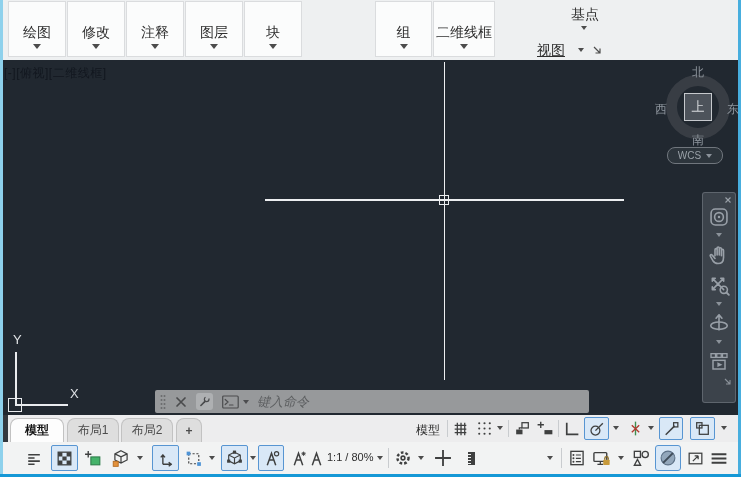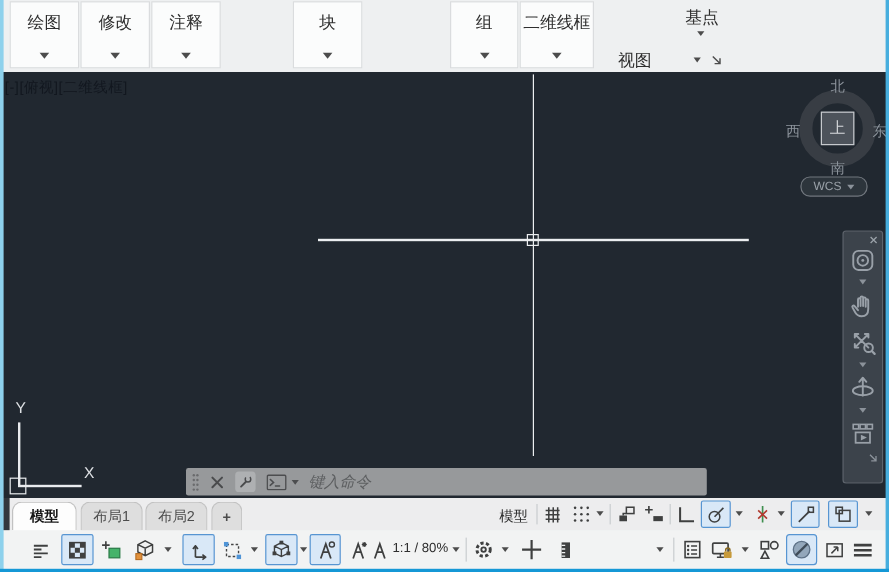--- a/index.html
+++ b/index.html
@@ -4,21 +4,21 @@
 <style>
   html,body{margin:0;padding:0;background:#d8d8d8;}
   #app{position:relative;width:741px;height:477px;background:#eef0f1;
        font-family:"Liberation Sans","DejaVu Sans",sans-serif;overflow:hidden;}
   .abs{position:absolute;}
   svg{display:block;}
   
   .ribbon{position:absolute;left:0;top:0;width:741px;height:60px;background:#eef0f1;border-bottom:1px solid #cfd2d4;}
   .panel{position:absolute;top:1px;height:56px;background:#fbfcfc;border:1px solid #dadcde;
          display:flex;flex-direction:column;align-items:center;justify-content:space-between;box-sizing:border-box;}
-  .panel .plabel{margin-top:8px;font-size:14px;color:#2e2e2e;white-space:nowrap;}
+  .panel .plabel{margin-top:22px;font-size:14px;color:#2e2e2e;white-space:nowrap;}
   .panel .cdn{margin-bottom:7px;}
   .cdn{width:0;height:0;border-left:4px solid transparent;border-right:4px solid transparent;border-top:5px solid #4c4c4c;}
   .cdn.s{border-left-width:3px;border-right-width:3px;border-top-width:4px;}
   
   .canvas{position:absolute;left:0;top:60px;width:741px;height:355px;background:#212830;}
   .xline{position:absolute;background:#eceef0;}
   .vlabel{position:absolute;left:4px;top:5px;font-size:12px;color:#12171f;letter-spacing:.5px;}
   .dirlabel{position:absolute;font-size:12px;color:#8e959d;width:16px;text-align:center;}
   .ring{position:absolute;left:666px;top:15px;width:42px;height:42px;border:11px solid #383d44;border-radius:50%;}
   .topface{position:absolute;left:684px;top:33px;width:26px;height:26px;background:#4d535b;border:1px solid #c6c9cd;
@@ -65,36 +65,40 @@
       <span class="cdn"></span>
       </div>
     <div class="panel" style="left:126px;width:58px;">
       <span class="plabel">注释</span>
       <span class="cdn"></span>
       </div>
     <div class="panel" style="left:67px;width:58px;">
       <span class="plabel">修改</span>
       <span class="cdn"></span>
       </div>
+    <div class="panel" style="left:185px;width:58px;">
+      <span class="plabel">图层</span>
+      <span class="cdn"></span>
+      </div>
     <div class="panel" style="left:244px;width:58px;">
       <span class="plabel">块</span>
       <span class="cdn"></span>
       </div>
     <div class="panel" style="left:375px;width:57px;">
       <span class="plabel">组</span>
       <span class="cdn"></span>
       </div>
     <div class="panel" style="left:433px;width:62px;">
       <span class="plabel">二维线框</span>
       <span class="cdn"></span>
       </div>
 
     <span class="abs" style="left:558px;top:6px;width:54px;text-align:center;font-size:14px;color:#2e2e2e;">基点</span>
     <span class="abs cdn s" style="left:581px;top:26px;"></span>
-    <span class="abs" style="left:515px;top:42px;font-size:14px;color:#2e2e2e;">视图</span>
+    <span class="abs" style="left:537px;top:42px;font-size:14px;color:#2e2e2e;text-decoration:underline;">视图</span>
     <span class="abs cdn s" style="left:578px;top:48px;"></span>
     <svg class="abs" style="left:592px;top:45px;" width="11" height="11" viewBox="0 0 11 11">
       <path d="M2 2 L8 8 M8 3.5 V8 H3.5" stroke="#4c4c4c" stroke-width="1.2" fill="none"></path>
     </svg>
   </div>
 
   <div class="canvas">
     <span class="vlabel">[-][俯视][二维线框]</span>
 
     <div class="xline" style="left:265px;top:139px;width:359px;height:1.6px;"></div>

